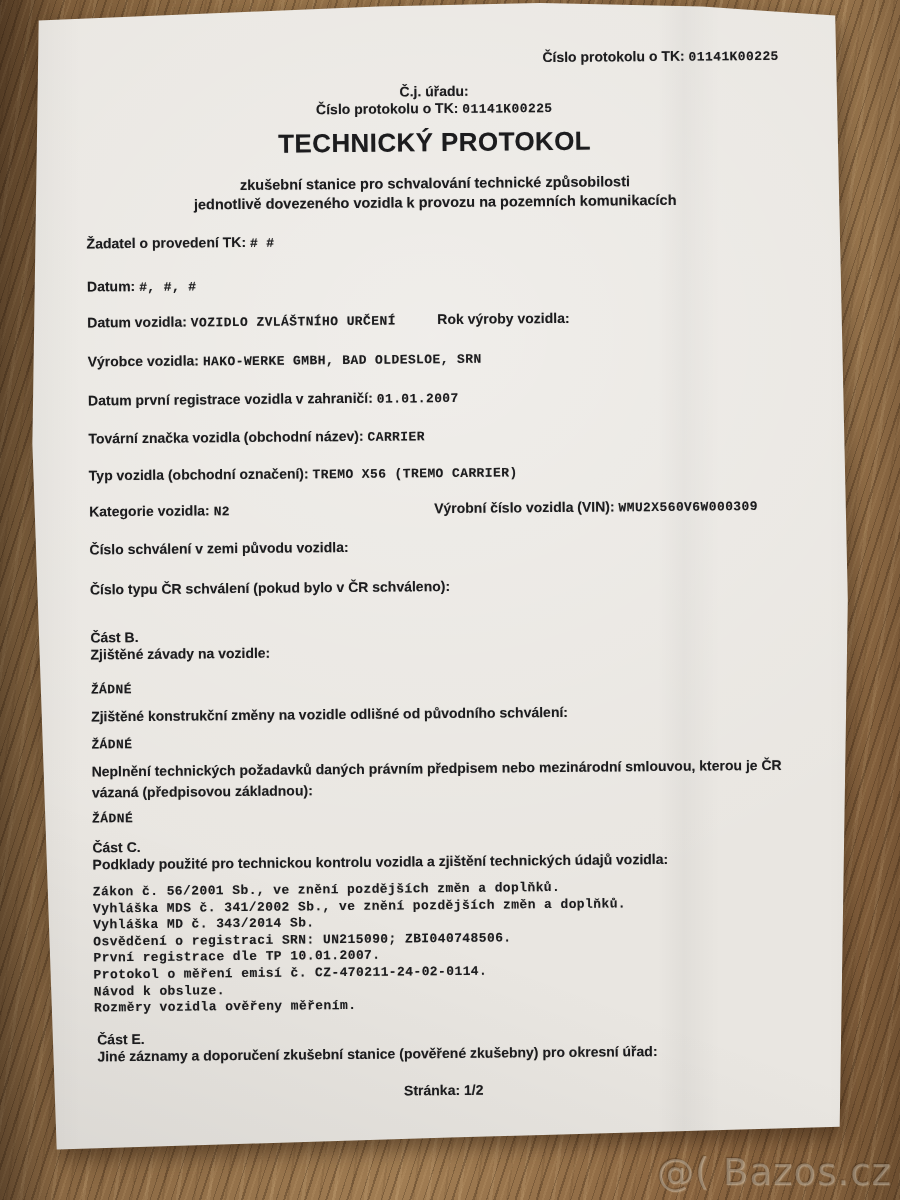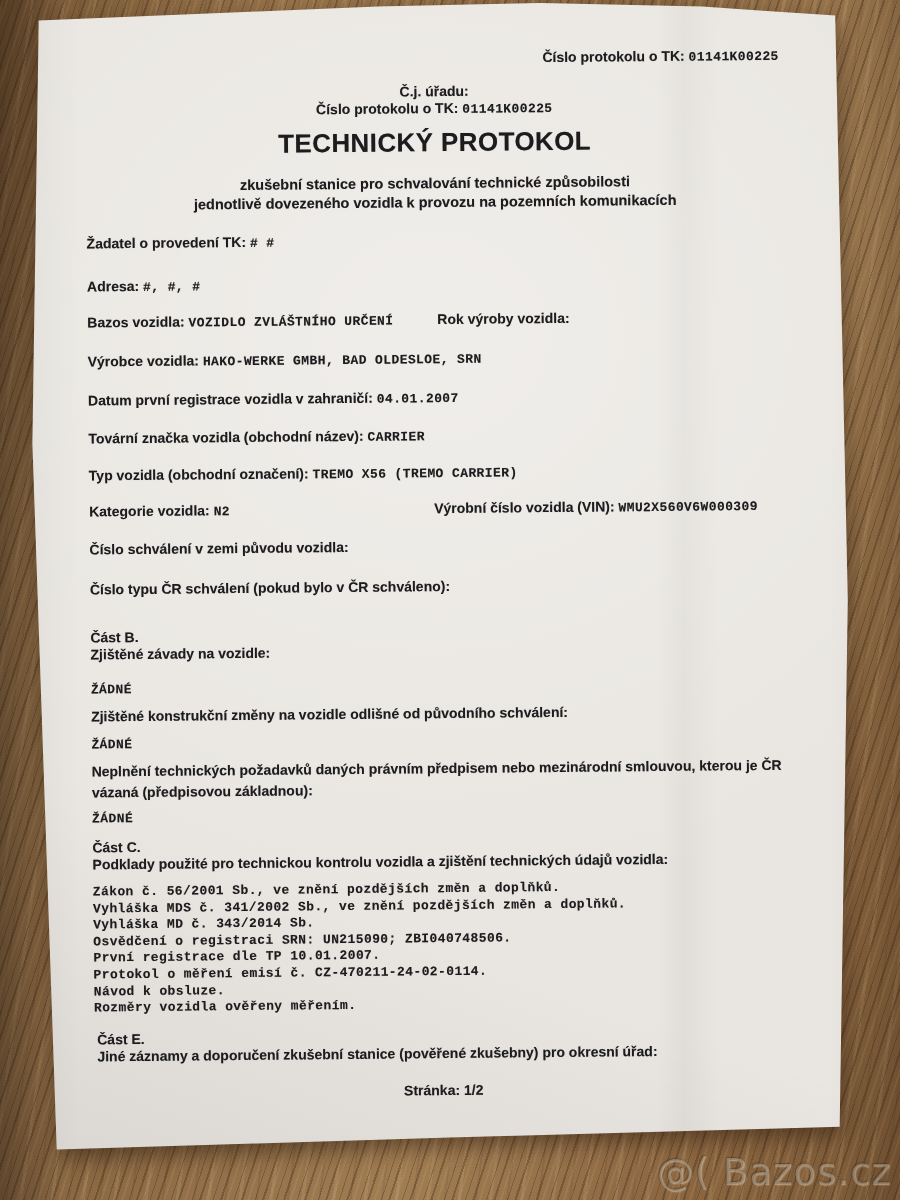--- a/index.html
+++ b/index.html
@@ -105,38 +105,38 @@
 
   <div class="abs lbl ctr" id="title">TECHNICKÝ PROTOKOL</div>
   <div class="abs lbl ctr" id="sub1">zkušební stanice pro schvalování technické způsobilosti</div>
   <div class="abs lbl ctr" id="sub2">jednotlivě dovezeného vozidla k provozu na pozemních komunikacích</div>
 
   <div class="abs lbl row" id="r0">
     <span>Žadatel o provedení TK:</span>
     <span class="val"># #</span>
   </div>
   <div class="abs lbl row" id="r1">
-    <span>Adresa:</span>
+    <span>Datum:</span>
     <span class="val">#, #, #</span>
   </div>
   <div class="abs lbl row" id="r2">
-    <span>Bazos vozidla:</span>
+    <span>Datum vozidla:</span>
     <span class="val">VOZIDLO ZVLÁŠTNÍHO URČENÍ</span>
     <span class="c2">
       <span>Rok výroby vozidla:</span>
       <span class="val"></span>
     </span>
   </div>
   <div class="abs lbl row" id="r3">
     <span>Výrobce vozidla:</span>
     <span class="val">HAKO-WERKE GMBH, BAD OLDESLOE, SRN</span>
   </div>
   <div class="abs lbl row" id="r4">
     <span>Datum první registrace vozidla v zahraničí:</span>
-    <span class="val">04.01.2007</span>
+    <span class="val">01.01.2007</span>
   </div>
   <div class="abs lbl row" id="r5">
     <span>Tovární značka vozidla (obchodní název):</span>
     <span class="val">CARRIER</span>
   </div>
   <div class="abs lbl row" id="r6">
     <span>Typ vozidla (obchodní označení):</span>
     <span class="val">TREMO X56 (TREMO CARRIER)</span>
   </div>
   <div class="abs lbl row" id="r7">

